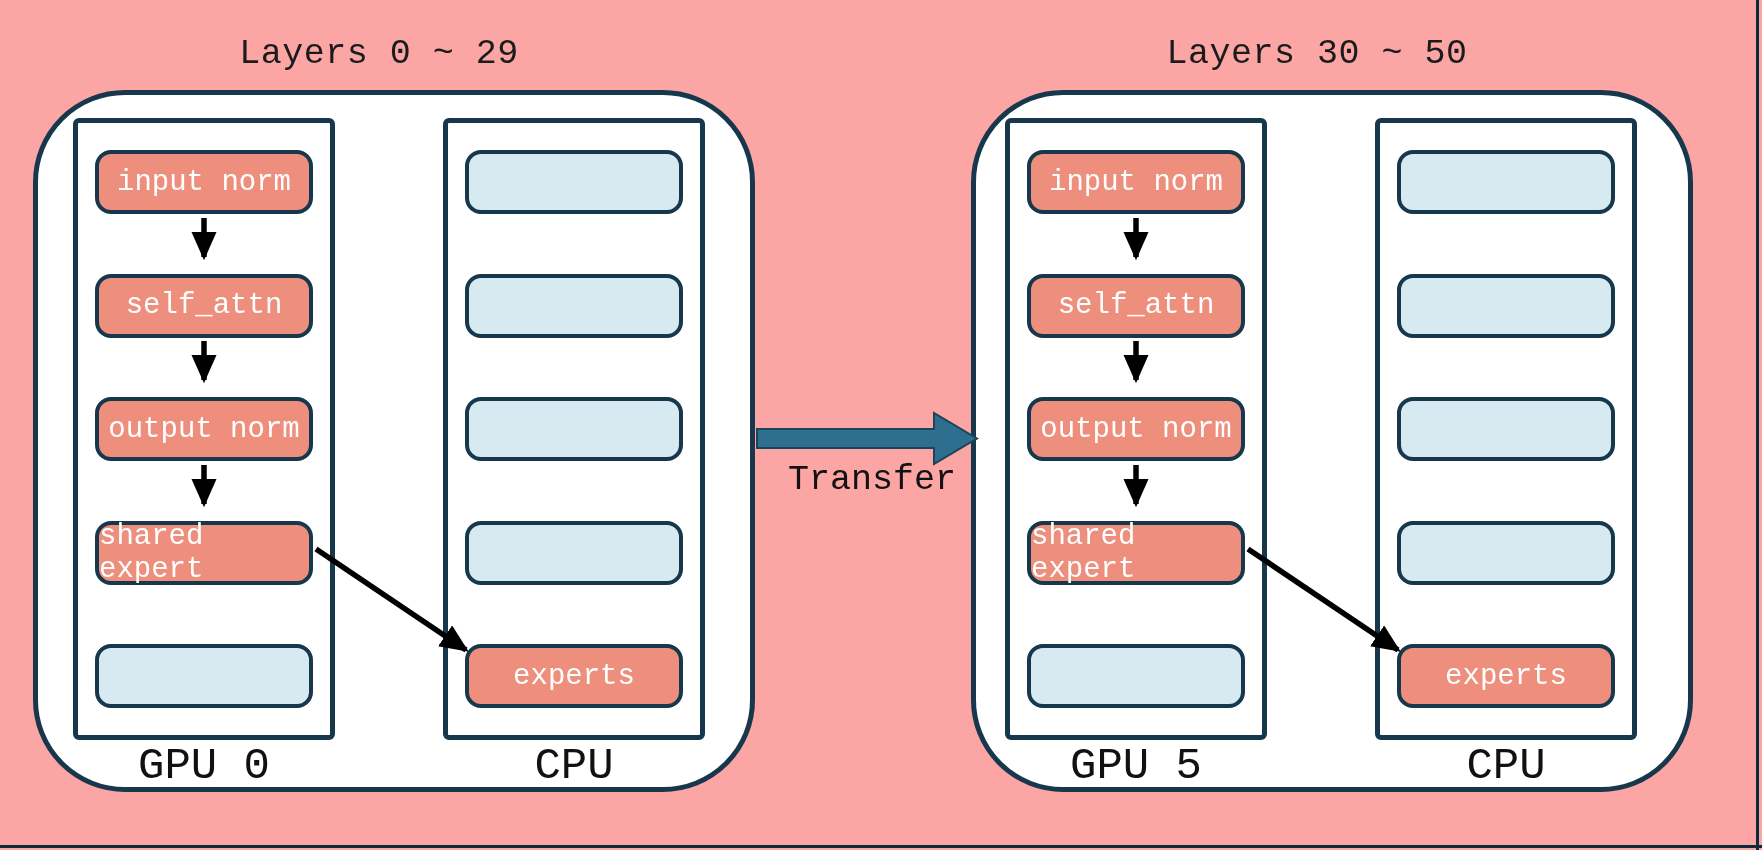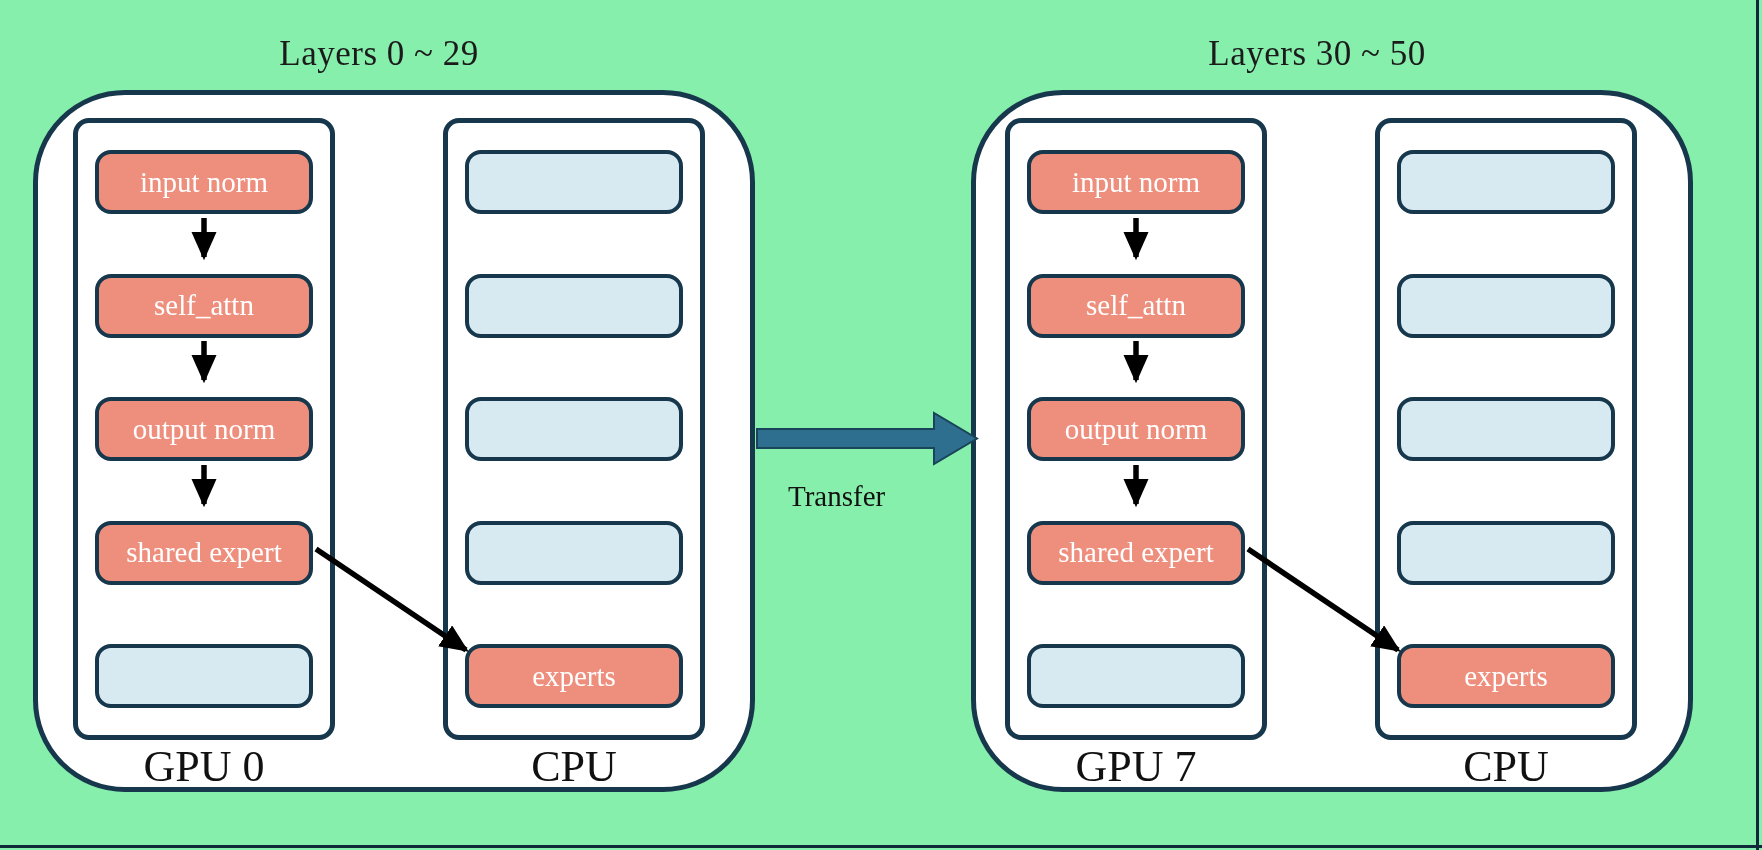--- a/index.html
+++ b/index.html
@@ -1,20 +1,20 @@
 <!DOCTYPE html>
 <html><head>
 <meta charset="utf-8">
 <style>
   html,body{margin:0;padding:0;background:#ffffff;}
   .canvas{
     position:relative;
     width:1762px;height:850px;
-    background:#86efac;
-    font-family:Liberation Serif, serif;
+    background:#fca5a5;
+    font-family:Liberation Mono, monospace;
     overflow:hidden;
   }
   
   .frame-right{position:absolute;top:0;right:3px;width:3px;height:100%;background:#10293a;}
   .frame-bottom{position:absolute;left:0;bottom:2px;width:100%;height:3px;background:#10293a;}
 
   .stage-title{
     position:absolute;top:34px;height:46px;width:722px;
     text-align:center;font-size:35px;color:#1b1b1b;letter-spacing:0.5px;
   }
@@ -24,21 +24,21 @@
   .card{
     position:absolute;top:90px;width:722px;height:702px;
     border:5px solid #17384c;border-radius:92px;background:#ffffff;
     box-sizing:border-box;
   }
   .c-left{left:33px;}
   .c-right{left:971px;}
 
   .column{
     position:absolute;top:118px;width:262px;height:622px;
-    border:5px solid #17384c;border-radius:16px;background:#ffffff;
+    border:5px solid #17384c;border-radius:6px;background:#ffffff;
     box-sizing:border-box;
     display:flex;flex-direction:column;justify-content:space-between;
     align-items:center;padding:27px 17px;
   }
   .col-gpu0{left:73px;}
   .col-cpu0{left:443px;}
   .col-gpu1{left:1005px;}
   .col-cpu1{left:1375px;}
 
   .block{
@@ -53,22 +53,22 @@
   .hw-label{
     position:absolute;top:741px;width:262px;height:50px;
     text-align:center;font-size:44px;color:#111111;
   }
   .l-gpu0{left:73px;}
   .l-cpu0{left:443px;}
   .l-gpu1{left:1005px;}
   .l-cpu1{left:1375px;}
 
   .transfer-label{
-    position:absolute;left:788px;top:472px;width:200px;
-    font-size:29px;line-height:49px;color:#121212;
+    position:absolute;left:788px;top:456px;width:200px;
+    font-size:35px;line-height:49px;color:#121212;
   }
   .transfer-label span{display:block;}
 
   svg.overlay{position:absolute;left:0;top:0;pointer-events:none;}
 </style>
 </head>
 <body>
 
 <div class="canvas">
 
@@ -108,21 +108,21 @@
   <div class="column col-cpu1">
     <div class="block empty"></div>
     <div class="block empty"></div>
     <div class="block empty"></div>
     <div class="block empty"></div>
     <div class="block active">experts</div>
   </div>
 
   <div class="hw-label l-gpu0">GPU 0</div>
   <div class="hw-label l-cpu0">CPU</div>
-  <div class="hw-label l-gpu1">GPU 7</div>
+  <div class="hw-label l-gpu1">GPU 5</div>
   <div class="hw-label l-cpu1">CPU</div>
 
   <div class="transfer-label">
     <span>Transfer</span>
   </div>
 
   <svg class="overlay" width="1762" height="850" viewBox="0 0 1762 850">
     <defs>
       <marker id="ah" markerWidth="5.2" markerHeight="4.6" refX="4.6" refY="2.3" orient="auto">
         <path d="M0,0 L5.2,2.3 L0,4.6 Z" fill="#000000"></path>

